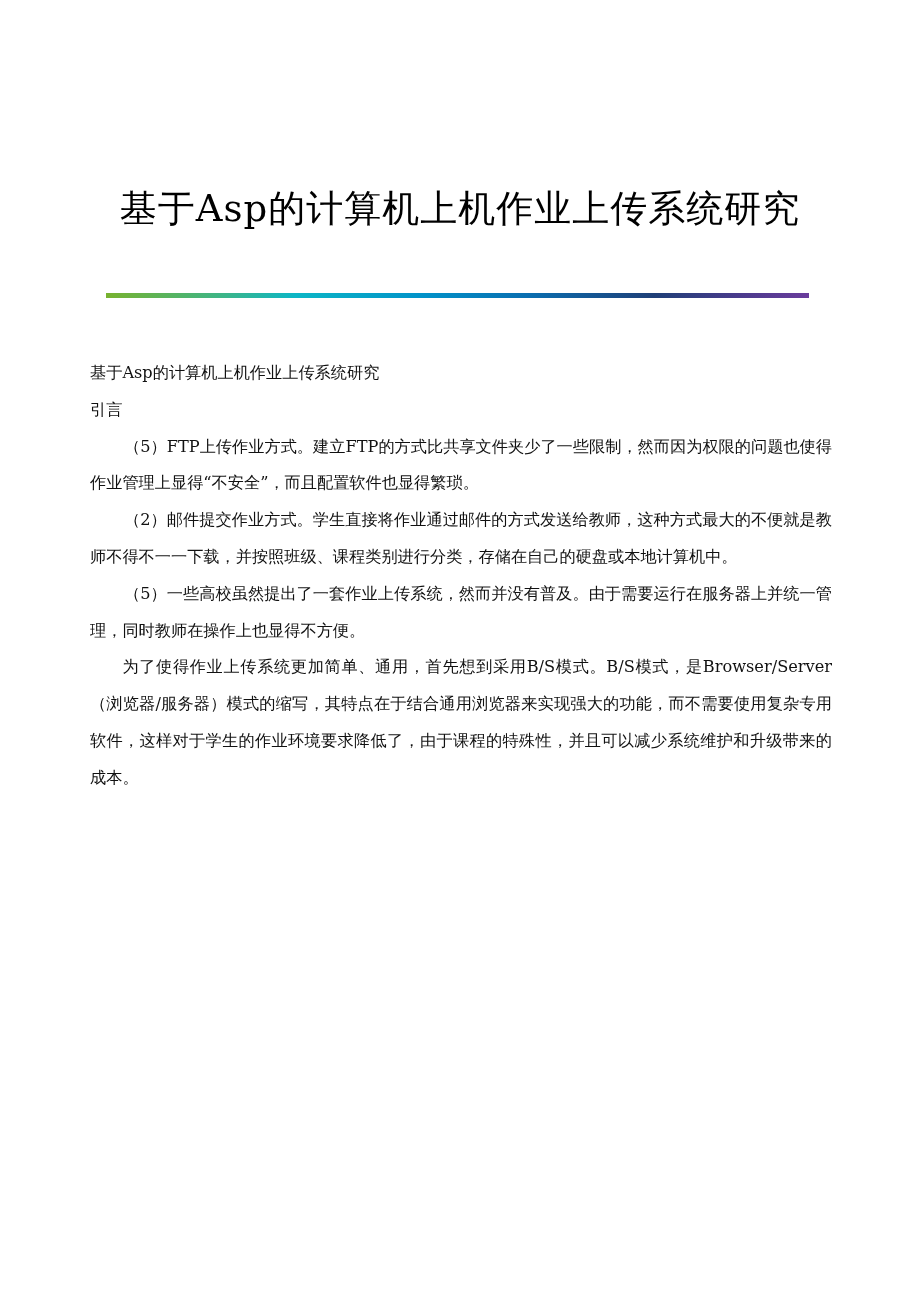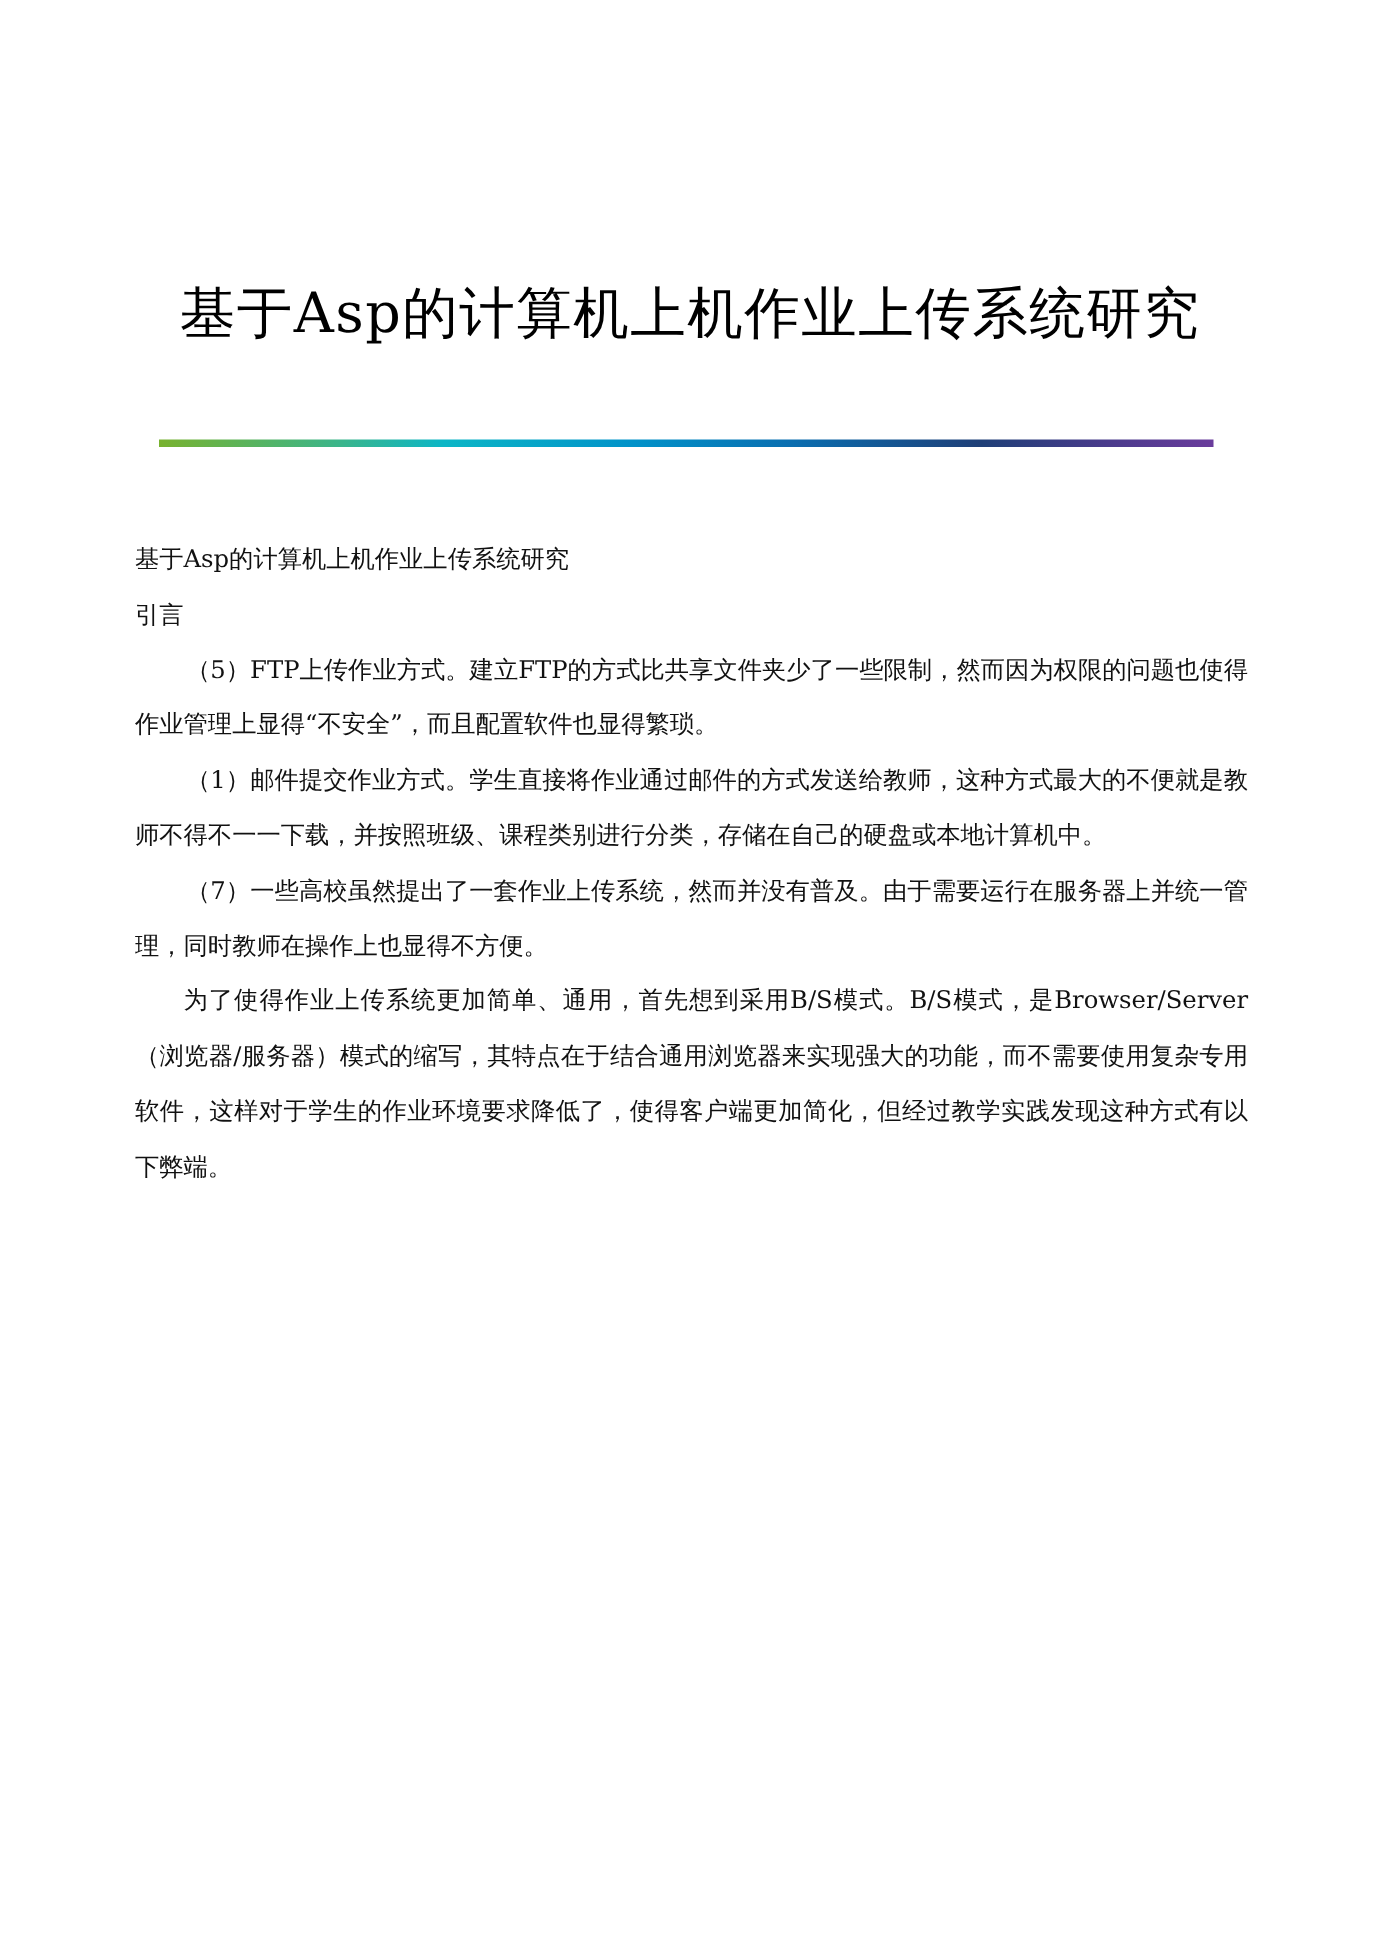--- a/index.html
+++ b/index.html
@@ -59,16 +59,16 @@
 </head>
 <body>
 
 <h1 class="doc-title">基于Asp的计算机上机作业上传系统研究</h1>
 <div class="title-bar"></div>
 
 <div class="body-text">
   <p>基于Asp的计算机上机作业上传系统研究</p>
   <p>引言</p>
   <p class="indent-sm">（5）FTP上传作业方式。建立FTP的方式比共享文件夹少了一些限制，然而因为权限的问题也使得作业管理上显得“不安全”，而且配置软件也显得繁琐。</p>
-  <p class="indent-sm">（1）邮件提交作业方式。学生直接将作业通过邮件的方式发送给教师，这种方式最大的不便就是教师不得不一一下载，并按照班级、课程类别进行分类，存储在自己的硬盘或本地计算机中。</p>
-  <p class="indent-sm">（7）一些高校虽然提出了一套作业上传系统，然而并没有普及。由于需要运行在服务器上并统一管理，同时教师在操作上也显得不方便。</p>
-  <p class="indent">为了使得作业上传系统更加简单、通用，首先想到采用B/S模式。B/S模式，是Browser/Server（浏览器/服务器）模式的缩写，其特点在于结合通用浏览器来实现强大的功能，而不需要使用复杂专用软件，这样对于学生的作业环境要求降低了，使得客户端更加简化，但经过教学实践发现这种方式有以下弊端。</p>
+  <p class="indent-sm">（2）邮件提交作业方式。学生直接将作业通过邮件的方式发送给教师，这种方式最大的不便就是教师不得不一一下载，并按照班级、课程类别进行分类，存储在自己的硬盘或本地计算机中。</p>
+  <p class="indent-sm">（5）一些高校虽然提出了一套作业上传系统，然而并没有普及。由于需要运行在服务器上并统一管理，同时教师在操作上也显得不方便。</p>
+  <p class="indent">为了使得作业上传系统更加简单、通用，首先想到采用B/S模式。B/S模式，是Browser/Server（浏览器/服务器）模式的缩写，其特点在于结合通用浏览器来实现强大的功能，而不需要使用复杂专用软件，这样对于学生的作业环境要求降低了，由于课程的特殊性，并且可以减少系统维护和升级带来的成本。</p>
 </div>
 
 </body></html>

